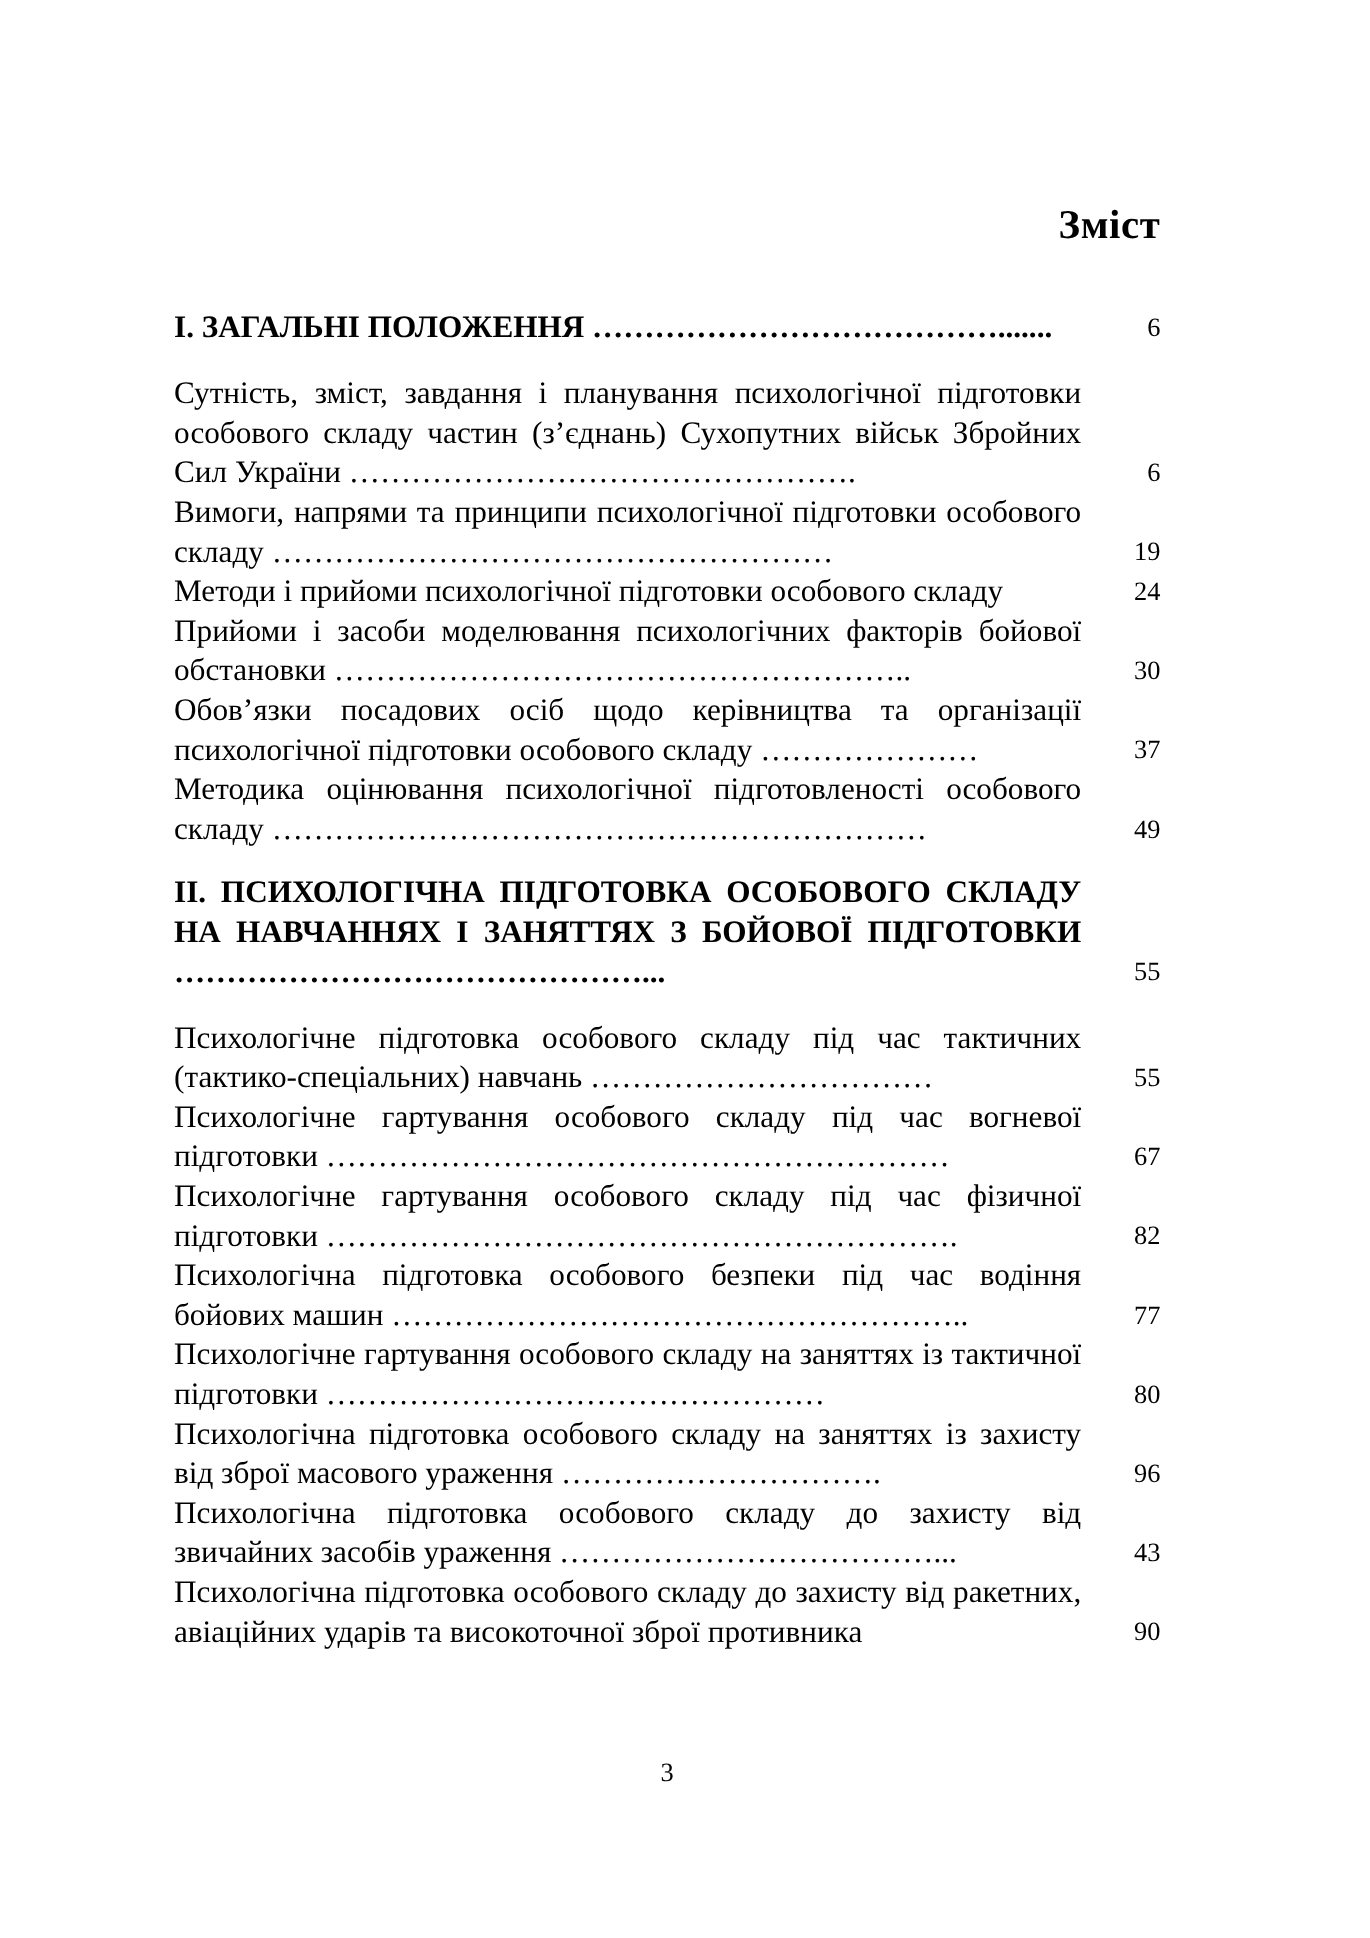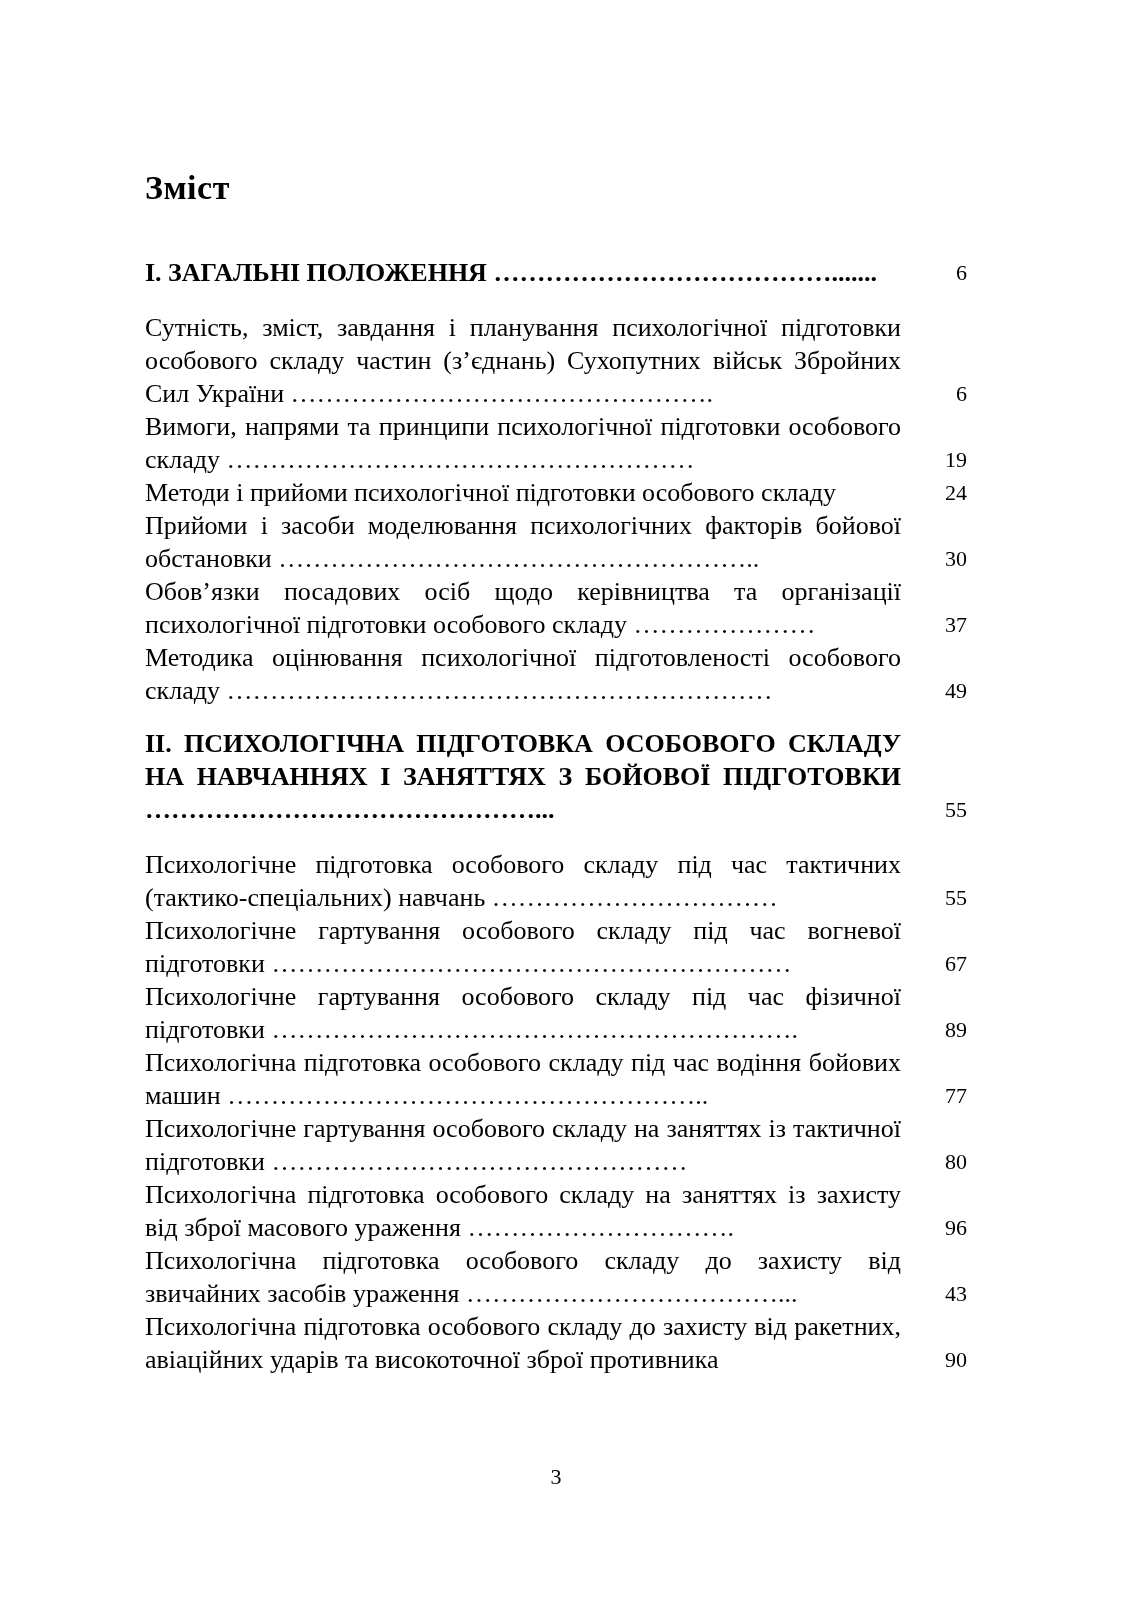--- a/index.html
+++ b/index.html
@@ -14,21 +14,21 @@
     font-family: "Liberation Serif", "DejaVu Serif", serif;
     overflow: hidden;
   }
   .content {
     position: absolute;
     left: 145px;
     top: 168px;
     width: 822px;
   }
   .doc-title {
-    text-align: left;
+    text-align: right;
     font-weight: bold;
     font-size: 34px;
     line-height: 40px;
     margin-bottom: 48px;
     letter-spacing: 0.5px;
   }
   .toc-entry {
     display: flex;
     align-items: flex-end;
   }
@@ -115,25 +115,25 @@
       <div class="entry-page">55</div>
     </div>
 
     <div class="toc-entry">
       <div class="entry-text">Психологічне гартування особового складу під час вогневої підготовки ……………………………………………………</div>
       <div class="entry-page">67</div>
     </div>
 
     <div class="toc-entry">
       <div class="entry-text">Психологічне гартування особового складу під час фізичної підготовки …………………………………………………….</div>
-      <div class="entry-page">89</div>
+      <div class="entry-page">82</div>
     </div>
 
     <div class="toc-entry">
-      <div class="entry-text">Психологічна підготовка особового складу під час водіння бойових машин ………………………………………………..</div>
+      <div class="entry-text">Психологічна підготовка особового безпеки під час водіння бойових машин ………………………………………………..</div>
       <div class="entry-page">77</div>
     </div>
 
     <div class="toc-entry">
       <div class="entry-text">Психологічне гартування особового складу на заняттях із тактичної підготовки …………………………………………</div>
       <div class="entry-page">80</div>
     </div>
 
     <div class="toc-entry">
       <div class="entry-text">Психологічна підготовка особового складу на заняттях із захисту від зброї масового ураження ………………………….</div>

